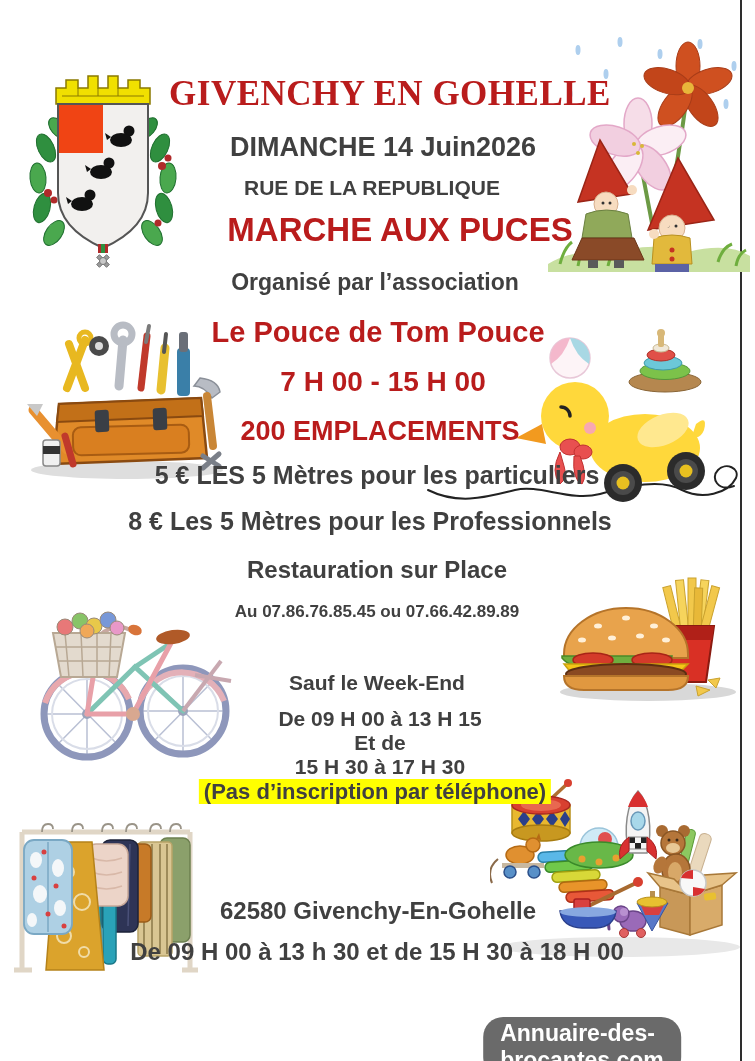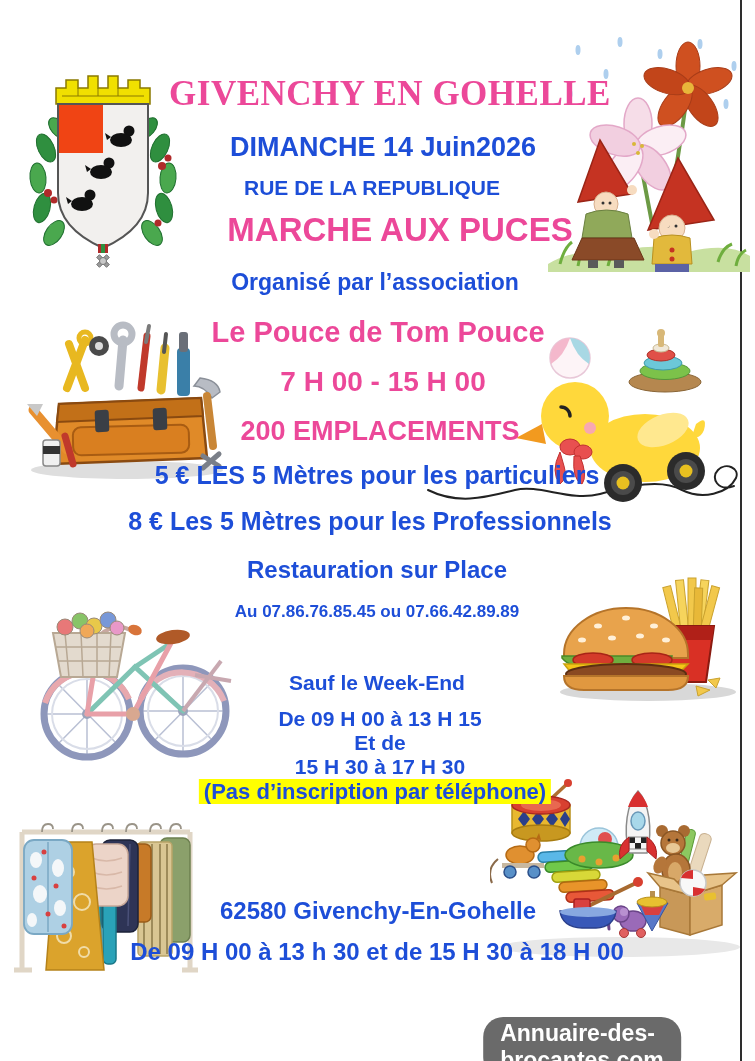--- a/index.html
+++ b/index.html
@@ -1,21 +1,21 @@
 <!DOCTYPE html>
 <html><head>
 <meta charset="utf-8">
 <style>
   html,body{margin:0;padding:0;background:#fff;}
   .flyer{position:relative;width:755px;height:1061px;background:#ffffff;overflow:hidden;
          font-family:"Liberation Sans",sans-serif;}
   .edge{position:absolute;top:0;left:740px;width:2px;height:1061px;background:#2e2e2e;}
   .line{position:absolute;transform:translateX(-50%);white-space:nowrap;font-weight:bold;
-        color:#1d4ed8;text-align:center;z-index:5;line-height:1.15;}
-  .green{color:#ec4899;}
+        color:#404040;text-align:center;z-index:5;line-height:1.15;}
+  .green{color:#b91c1c;}
   .serif{font-family:"Liberation Serif",serif;letter-spacing:.5px;}
   .hl{background:#ffff00;padding:0 5px;}
   .badge{position:absolute;transform:translateX(-50%);background:#6a6a6a;color:#fff;
          font-weight:bold;font-size:23px;padding:3px 17px;border-radius:20px;z-index:5;
          font-family:"Liberation Sans",sans-serif;}
   .ill{position:absolute;z-index:1;}
   svg{display:block;}
 </style>
 </head>
 <body>

